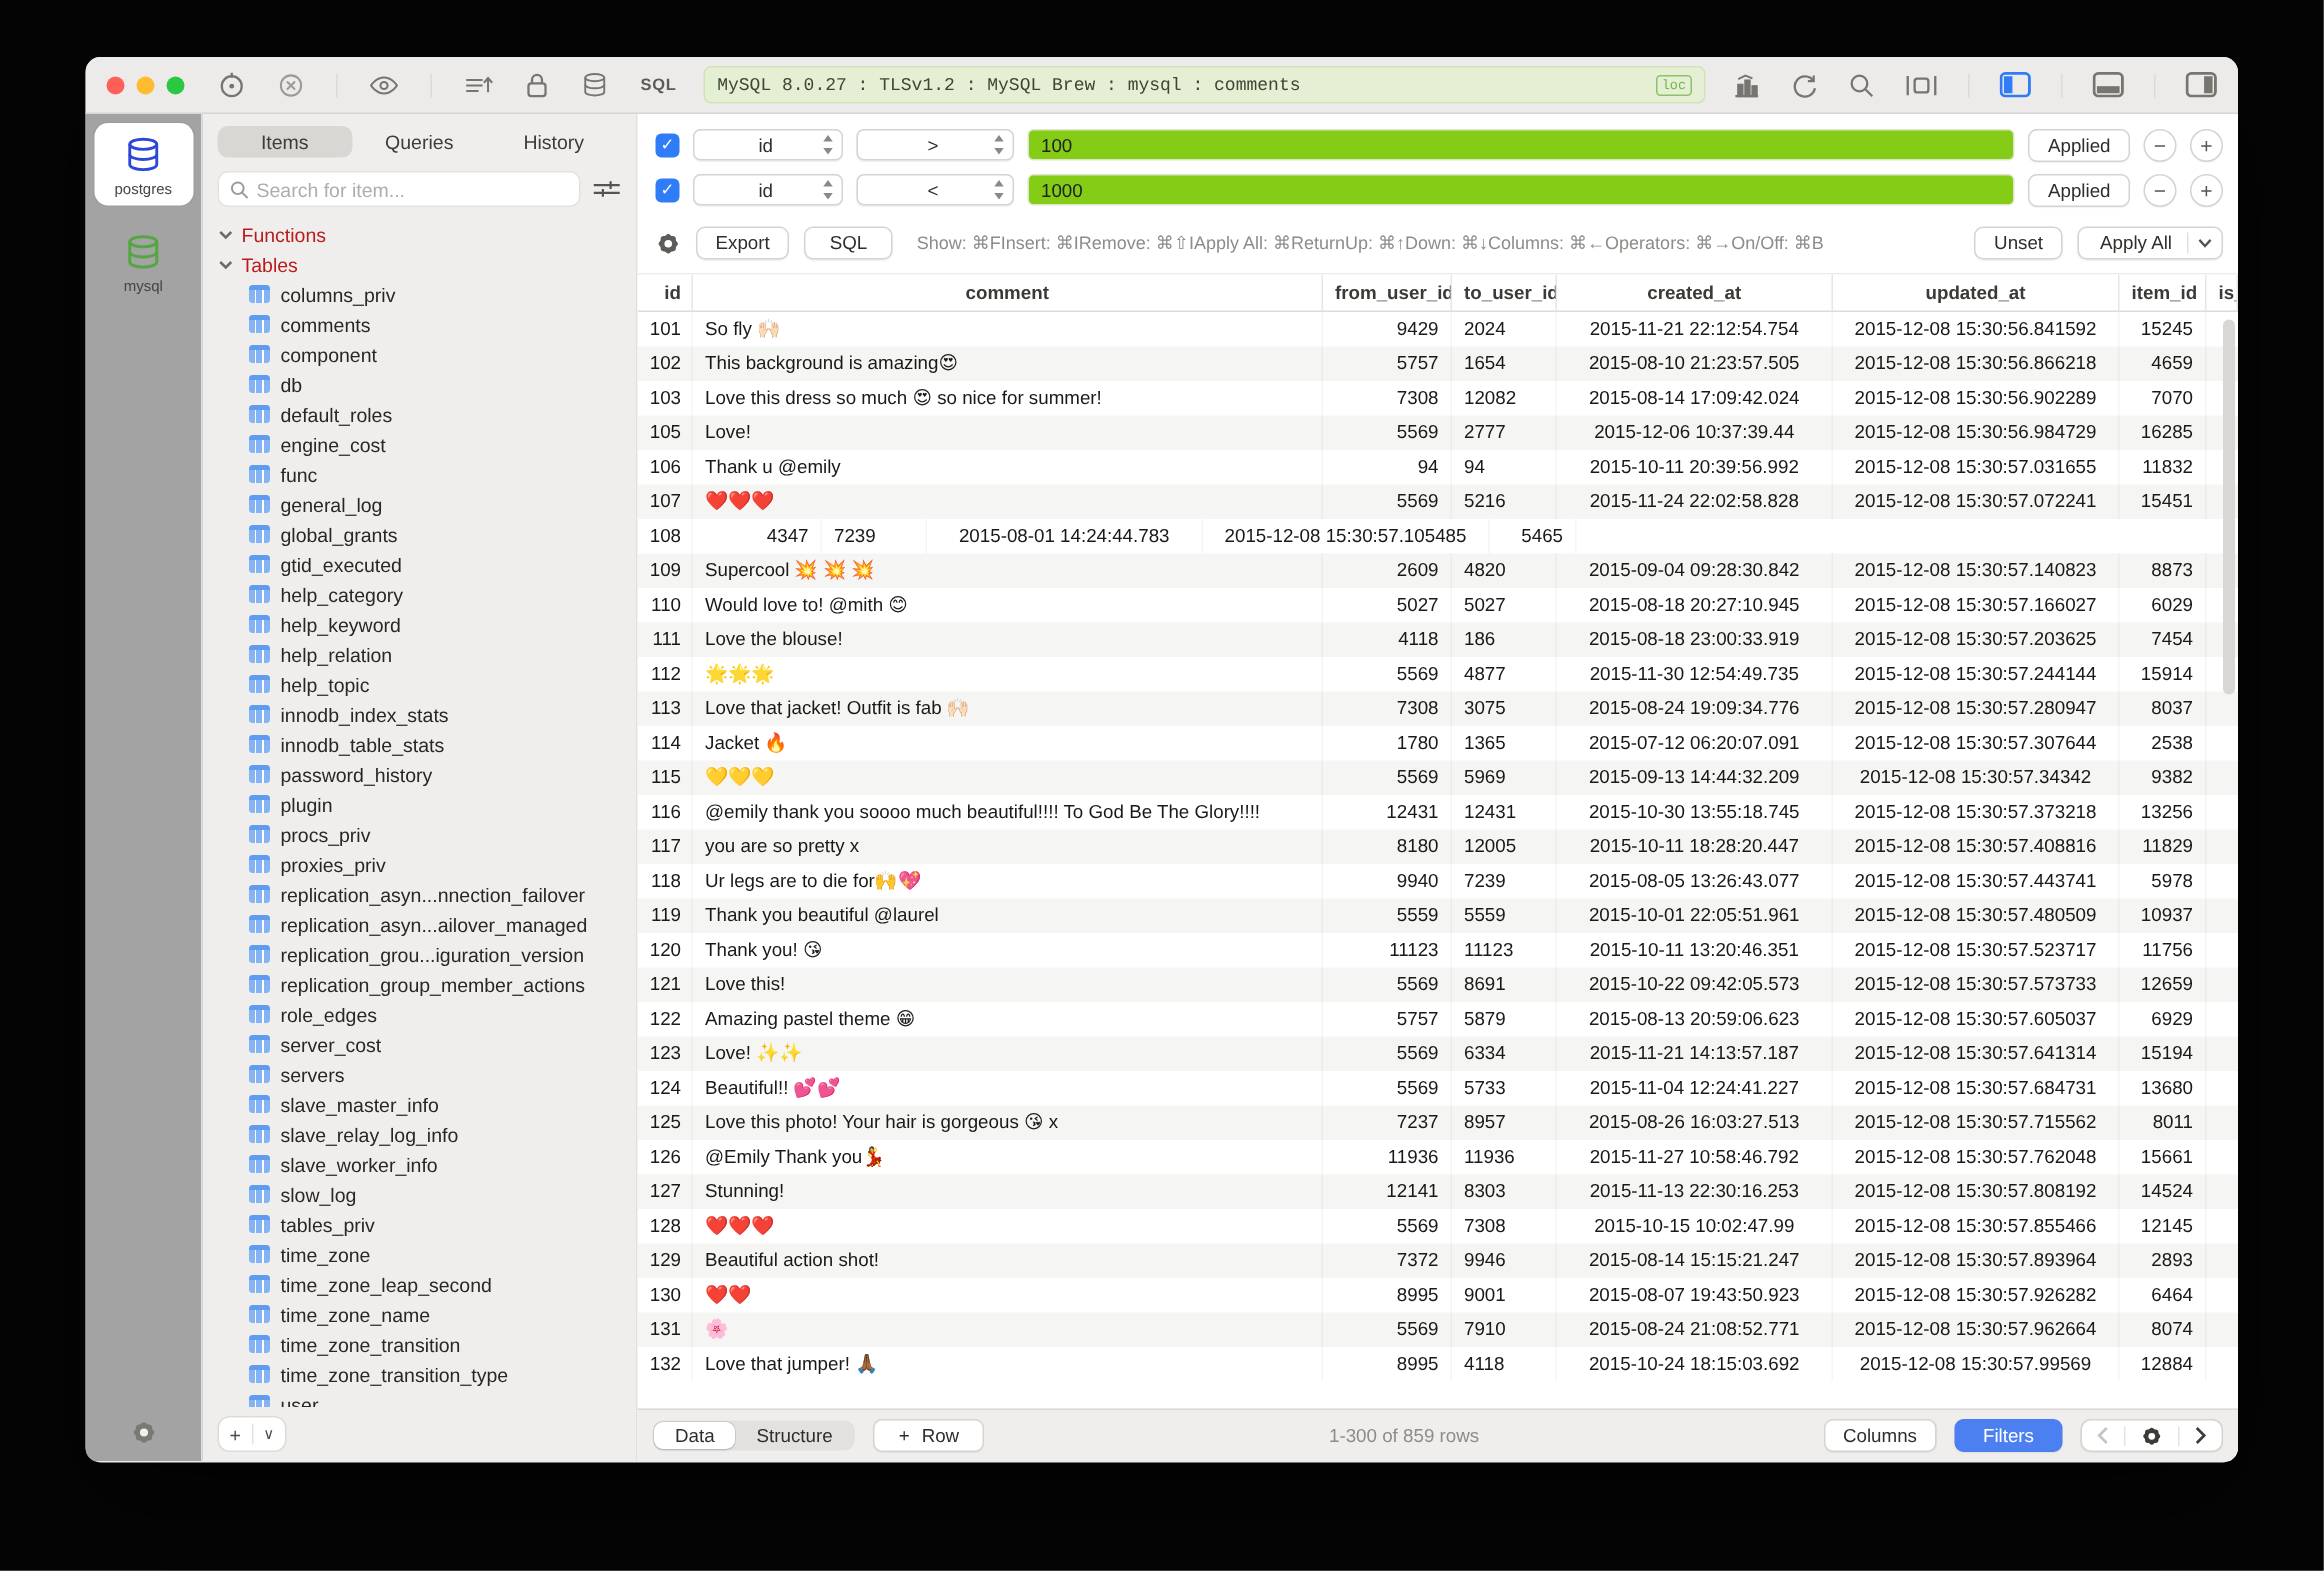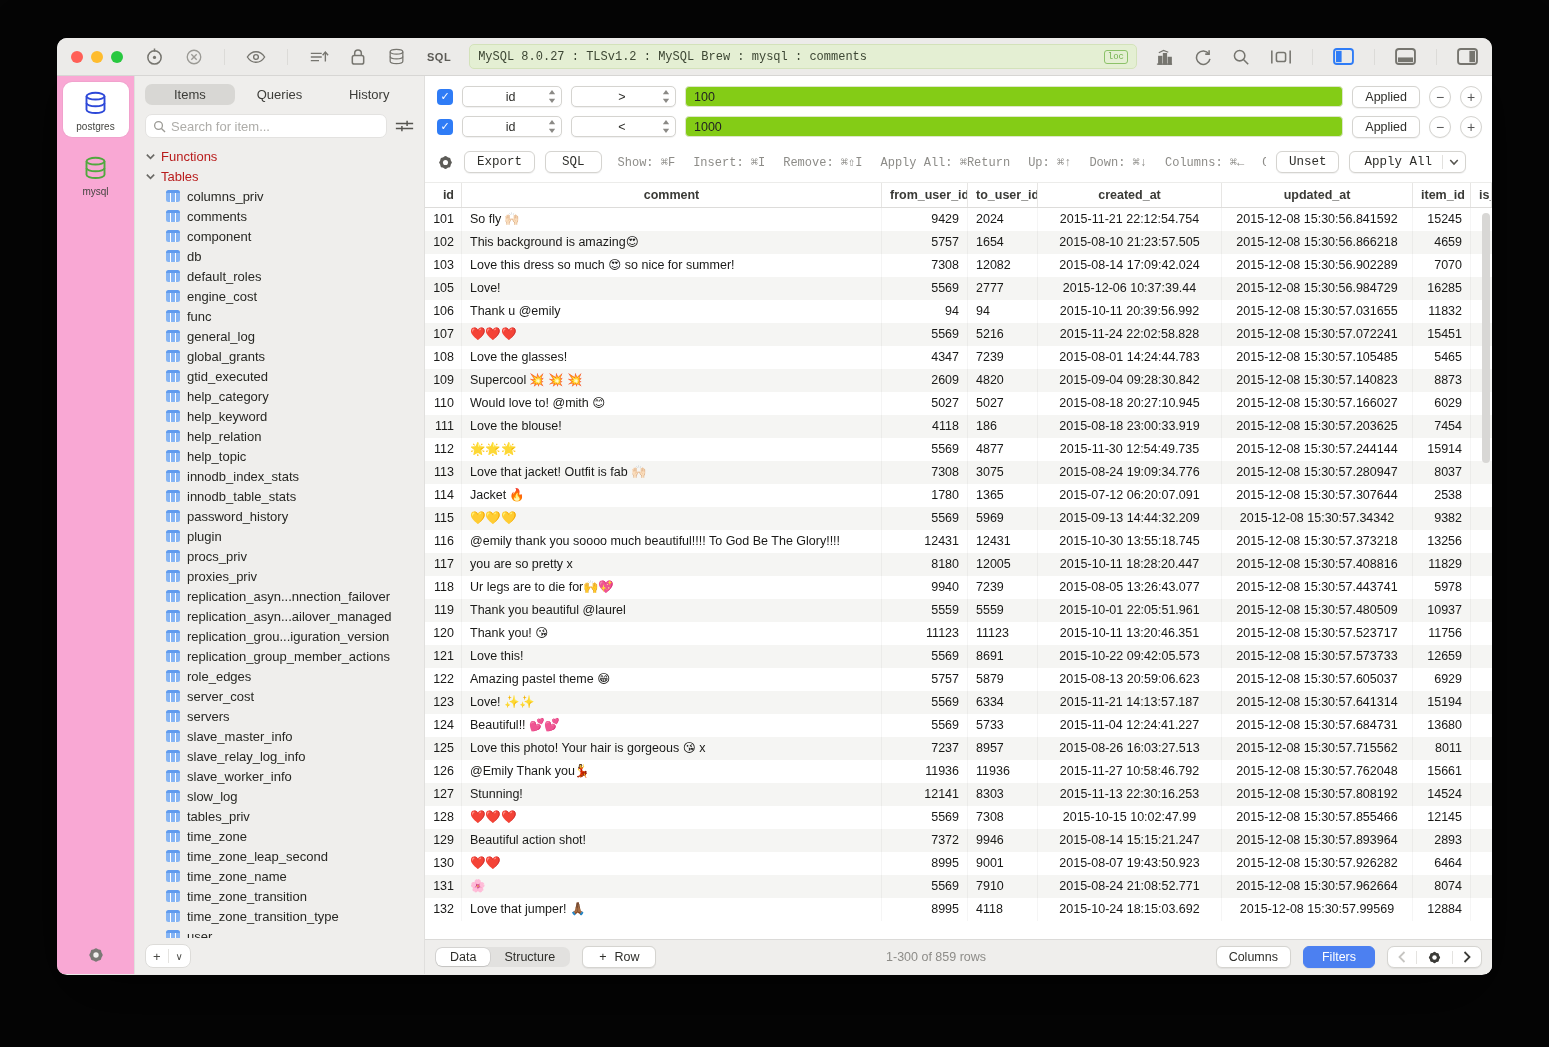--- a/index.html
+++ b/index.html
@@ -22,21 +22,21 @@
                 border-radius:5px; display:flex; align-items:center; padding:0 8px;
                 font-family:Liberation Mono, monospace; font-size:12px; color:#3c4633; }
   .conn-title .spacer{flex:1}
   .loc-badge { font-size:9px; color:#74b350; border:1px solid #8cc269; border-radius:3px;
                padding:0 3px; line-height:12px; }
   .tb-right { display:flex; align-items:center; gap:20px; margin-left:18px; color:#76756f; }
   .tb-right .sep { width:1px; height:16px; background:#dcdbd8; }
 
   
   .body-row { display:flex; height:898px; }
-  .rail { width:78px; background:#f9a8d4; border-right:1px solid #e0dfdd; position:relative;
+  .rail { width:78px; background:#a3a3a3; border-right:1px solid #e0dfdd; position:relative;
           display:flex; flex-direction:column; align-items:center; padding-top:6px; }
   .conn-item { width:66px; border-radius:9px; padding:8px 0 5px; display:flex; flex-direction:column;
                align-items:center; gap:4px; margin-bottom:10px; }
   .conn-item.sel { background:#ffffff; box-shadow:0 0 0 1px rgba(0,0,0,.03); }
   .conn-item .nm { font-size:10px; color:#454540; }
   .rail-gear { position:absolute; bottom:10px; left:50%; transform:translateX(-50%); }
 
   .sidebar { width:290px; background:#efeeec; border-right:1px solid #e0dfdd; display:flex;
              flex-direction:column; padding:8px 10px 6px; }
   .side-tabs { display:flex; align-items:center; }
@@ -73,22 +73,22 @@
           font-size:12.5px; color:#2e2e2a; padding:0 5px 0 10px; }
   .pick .lbl { flex:1; text-align:center; }
   .pick-col { width:100px; } .pick-op { width:105px; }
   .f-input { flex:1; height:21px; background:#84cc16; border:1px solid #dde5ca; border-radius:4px;
              font-size:12.5px; color:#222; padding:0 8px; outline:none; }
   .btn { height:22px; background:#fff; border:1px solid #d5d4d0; border-radius:6px;
          box-shadow:0 .5px 1px rgba(0,0,0,.06); font-size:12.5px; color:#2e2e2a;
          display:inline-flex; align-items:center; justify-content:center; padding:0 12px; white-space:nowrap; }
   .round { width:22px; height:22px; border-radius:50%; padding:0; font-size:14px; color:#555; }
 
-  .ftoolbar { display:flex; align-items:center; gap:10px; padding:4px 26px 6px 12px; height:34px;font-family:Liberation Mono, monospace; }
-  .hints { display:flex; gap:18px; font-size:12px; color:#8d8c88; flex:1; margin-left:6px;
+  .ftoolbar { display:flex; align-items:center; gap:10px; padding:4px 10px 6px 12px; height:34px; }
+  .hints { display:flex; font-size:12px; color:#8d8c88; flex:1; margin-left:6px;
            overflow:hidden; white-space:nowrap; }
   .applyall { padding:0 6px 0 14px; }
   .applyall .dv { width:1px; height:14px; background:#e2e1de; margin:0 6px 0 10px; }
 
   
   .grid { flex:1; display:flex; flex-direction:column; overflow:hidden; position:relative;
           border-top:1px solid #ececea; margin-top:2px; }
   .g-header { display:flex; height:25px; line-height:24px; font-size:12.5px; font-weight:bold;
               color:#3a3a36; border-bottom:1px solid #dddcda; background:#fff; }
   .g-header .cell { border-right:1px solid #e7e6e4; }
@@ -616,21 +616,20 @@
               <div class="cell c1">❤️❤️❤️</div>
               <div class="cell c2">5569</div>
               <div class="cell c3">5216</div>
               <div class="cell c4">2015-11-24 22:02:58.828</div>
               <div class="cell c5">2015-12-08 15:30:57.072241</div>
               <div class="cell c6">15451</div>
               <div class="cell c7"></div>
             </div>
             <div class="g-row">
               <div class="cell c0">108</div>
-              <div class="cell c1">Love the glasses!</div>
               <div class="cell c2">4347</div>
               <div class="cell c3">7239</div>
               <div class="cell c4">2015-08-01 14:24:44.783</div>
               <div class="cell c5">2015-12-08 15:30:57.105485</div>
               <div class="cell c6">5465</div>
               <div class="cell c7"></div>
             </div>
             <div class="g-row">
               <div class="cell c0">109</div>
               <div class="cell c1">Supercool 💥 💥 💥</div>

